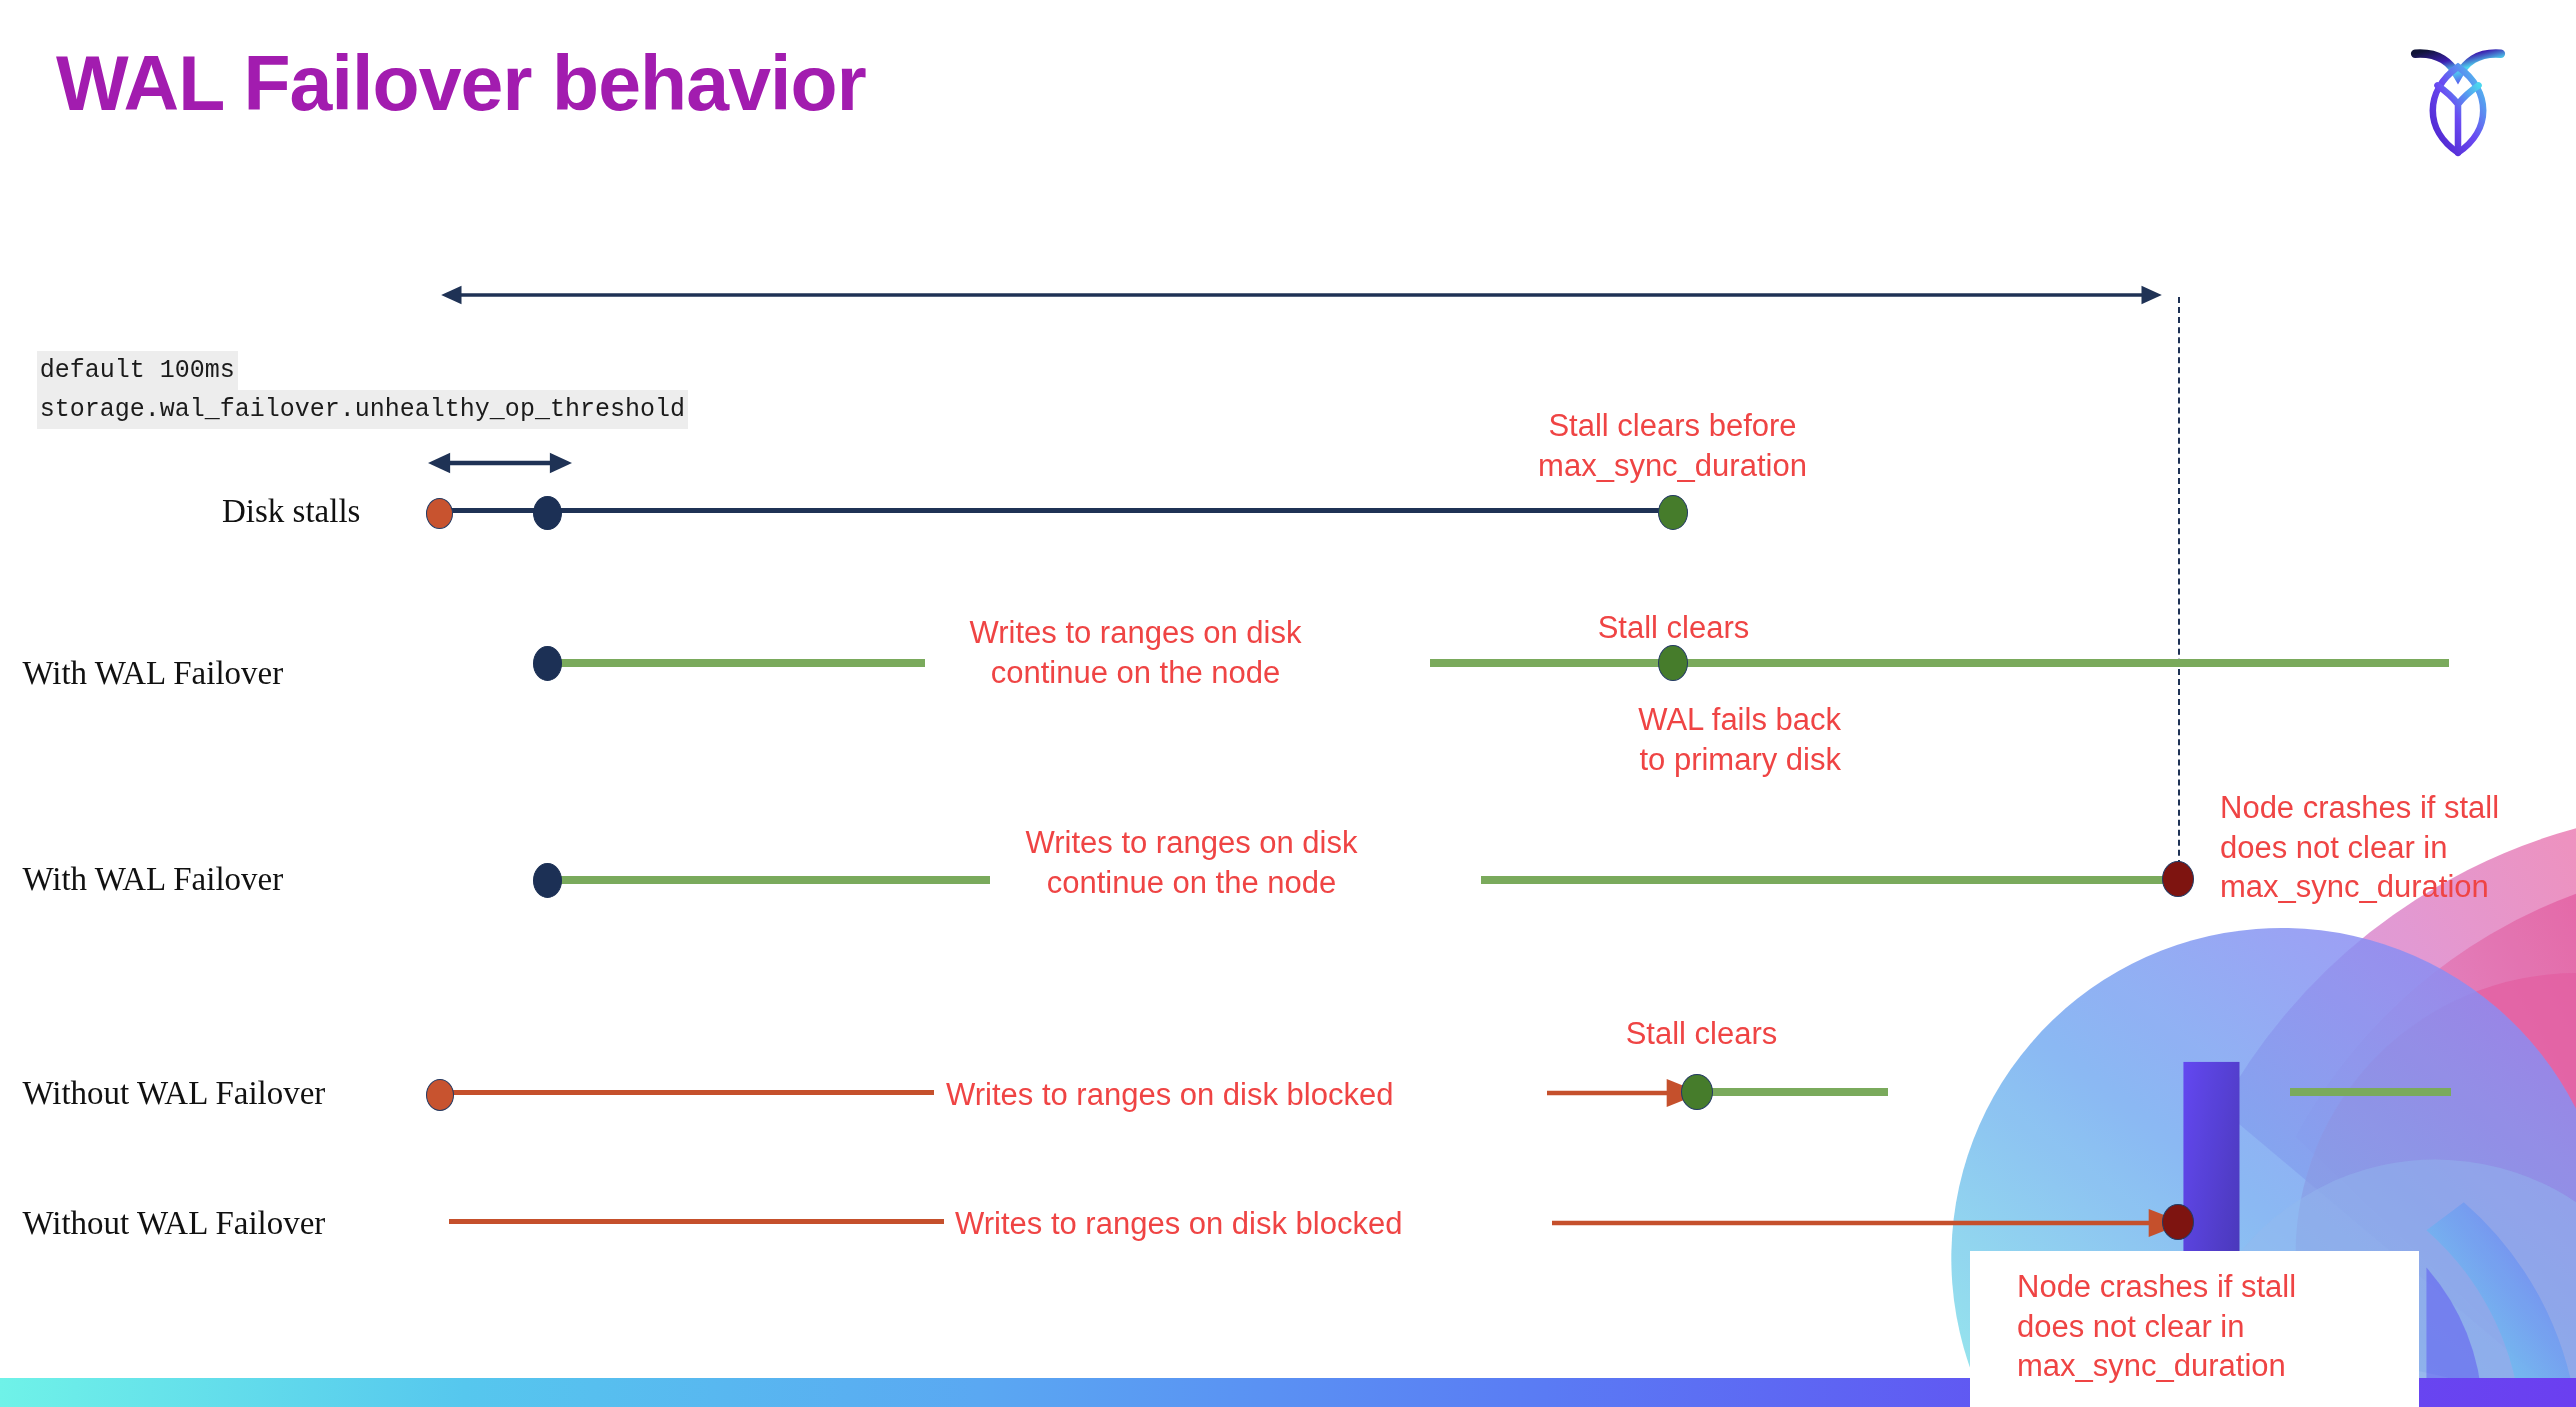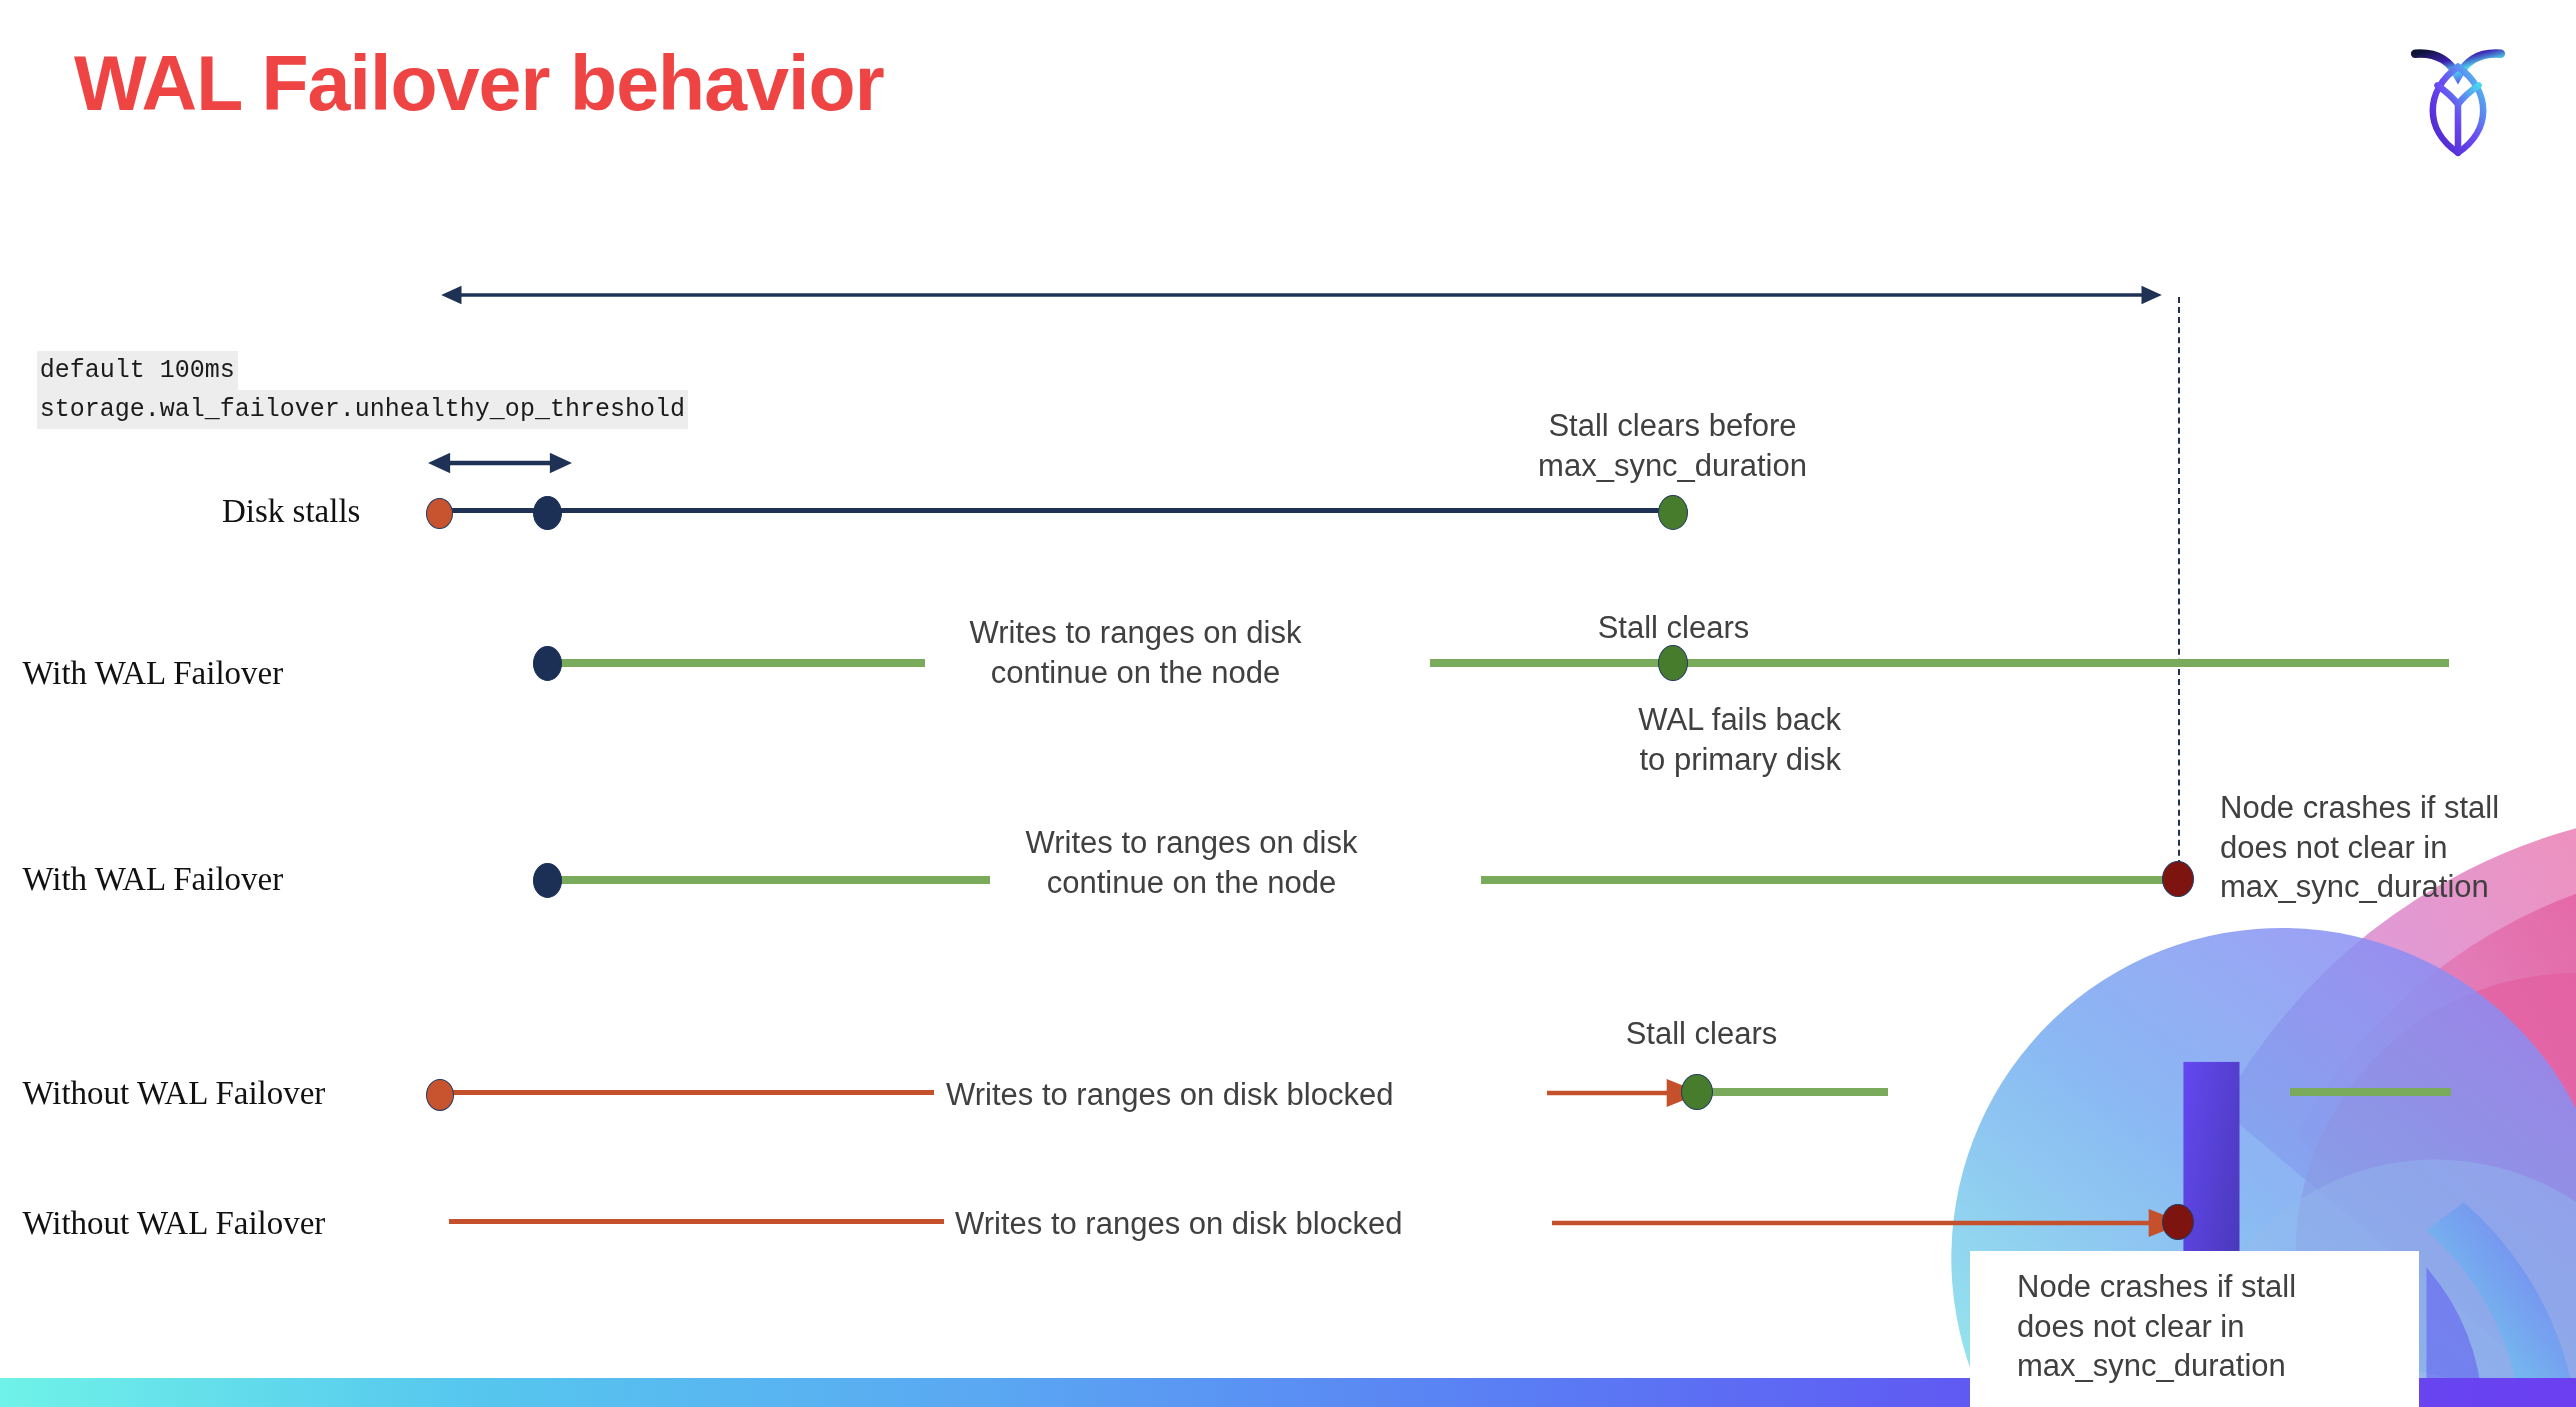--- a/index.html
+++ b/index.html
@@ -15,39 +15,39 @@
   
   .deco{position:absolute;right:0;bottom:0;width:673px;height:580px;pointer-events:none;}
   .bottom-bar{position:absolute;left:0;bottom:0;width:2576px;height:30px;
     background:linear-gradient(90deg,#6ff2e8 0%,#56c7ee 18%,#5aa8f2 38%,#5a7bf4 60%,#6152f2 80%,#6b3ff0 100%);}
 
   
   .logo{position:absolute;left:2402px;top:33px;width:112px;height:131px;}
 
   
   .title{
-    position:absolute;left:74px;top:45px;
-    font-size:77px;font-weight:bold;color:#ef4444;
+    position:absolute;left:56px;top:45px;
+    font-size:77px;font-weight:bold;color:#a21caf;
     letter-spacing:-0.9px;line-height:1;
     font-family:"Liberation Sans", sans-serif;
   }
 
   
   .code{
     position:absolute;
     font-family:"Liberation Mono", monospace;
     font-size:25px;color:#1b1b1b;line-height:1.48;
     white-space:nowrap;
   }
   .code span{background:#ededed;padding:0.9px 2.8px;display:inline-block;}
 
   
   .lbl{
     position:absolute;
-    font-size:31px;color:#404040;line-height:1.28;
+    font-size:31px;color:#ef4444;line-height:1.28;
     white-space:pre-line;
   }
   .lbl.c{text-align:center;}
   .lbl.l{text-align:left;}
 
   
   .rowname{
     position:absolute;
     font-size:33px;color:#111111;white-space:nowrap;font-family:Liberation Serif, serif;
   }

